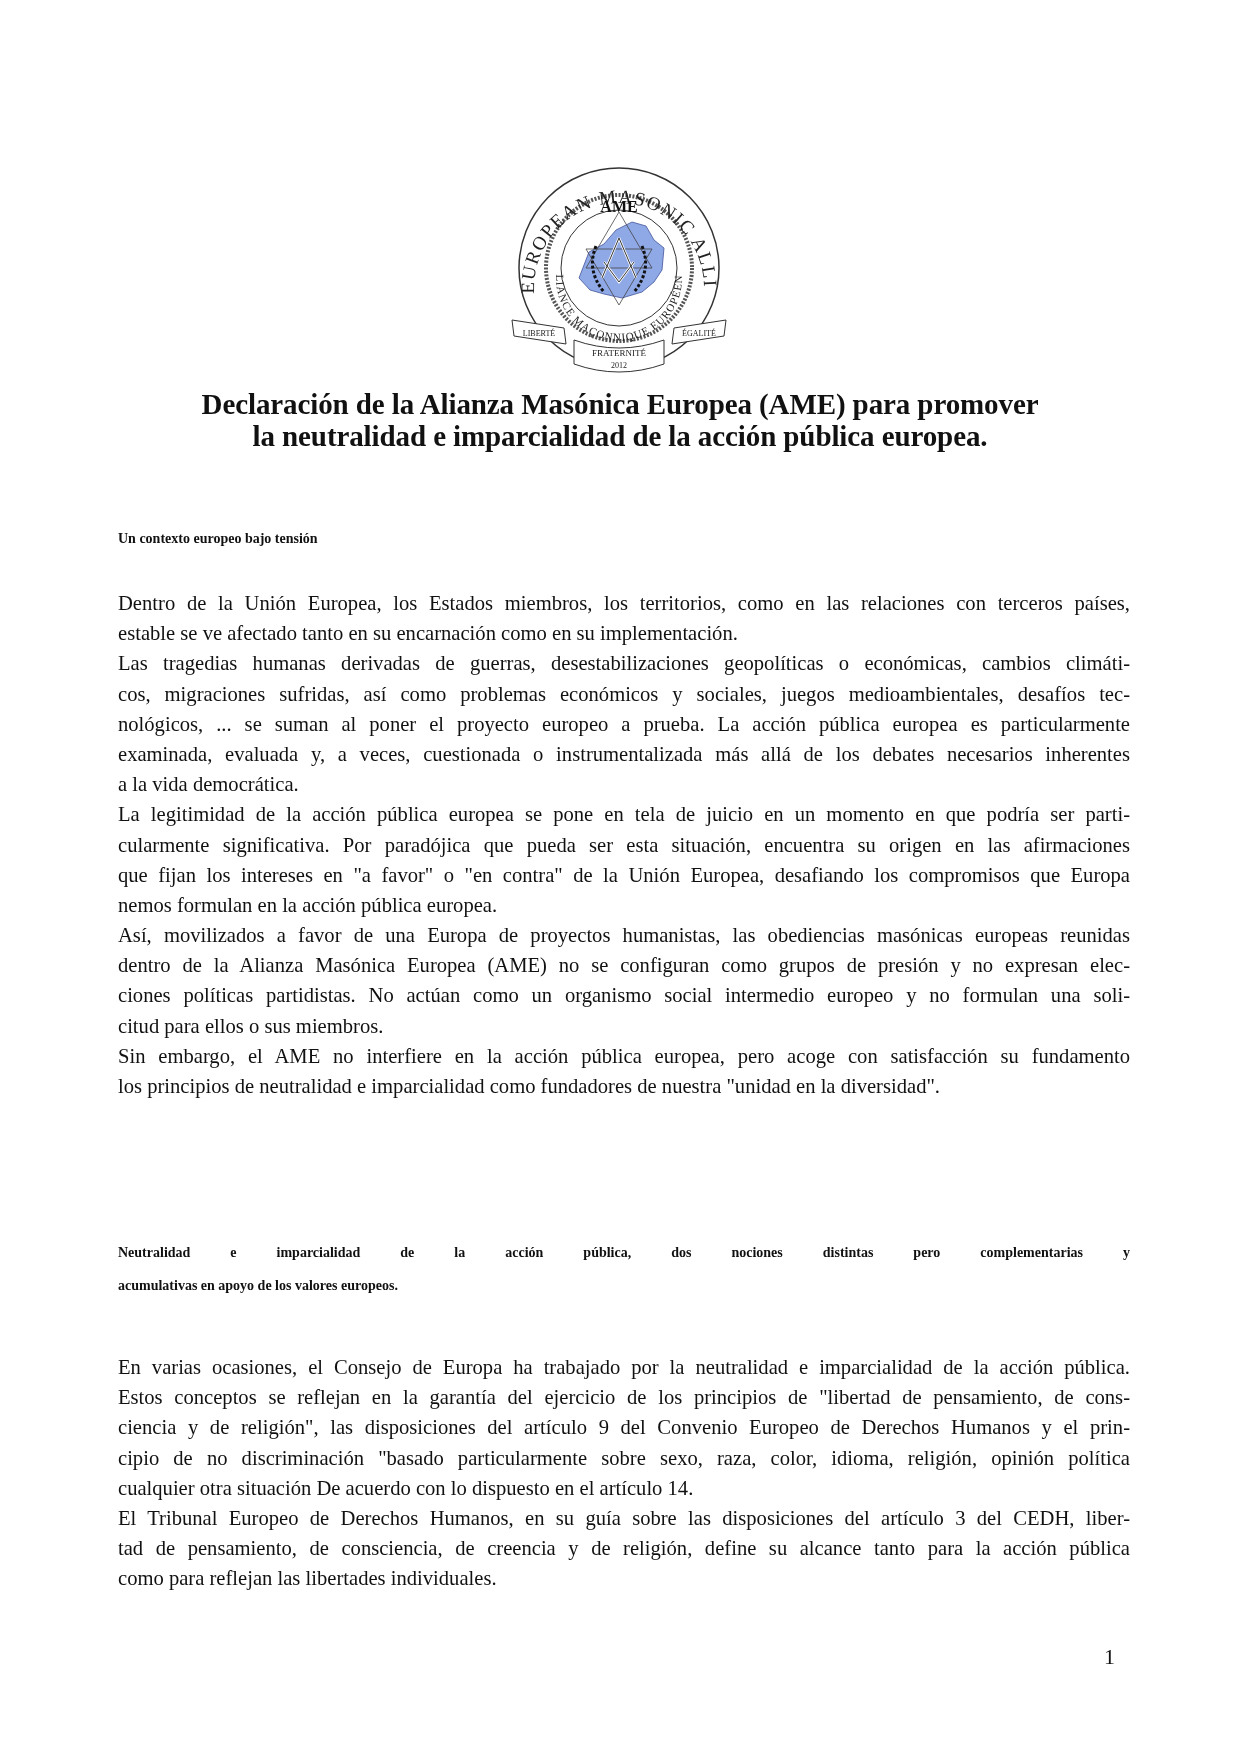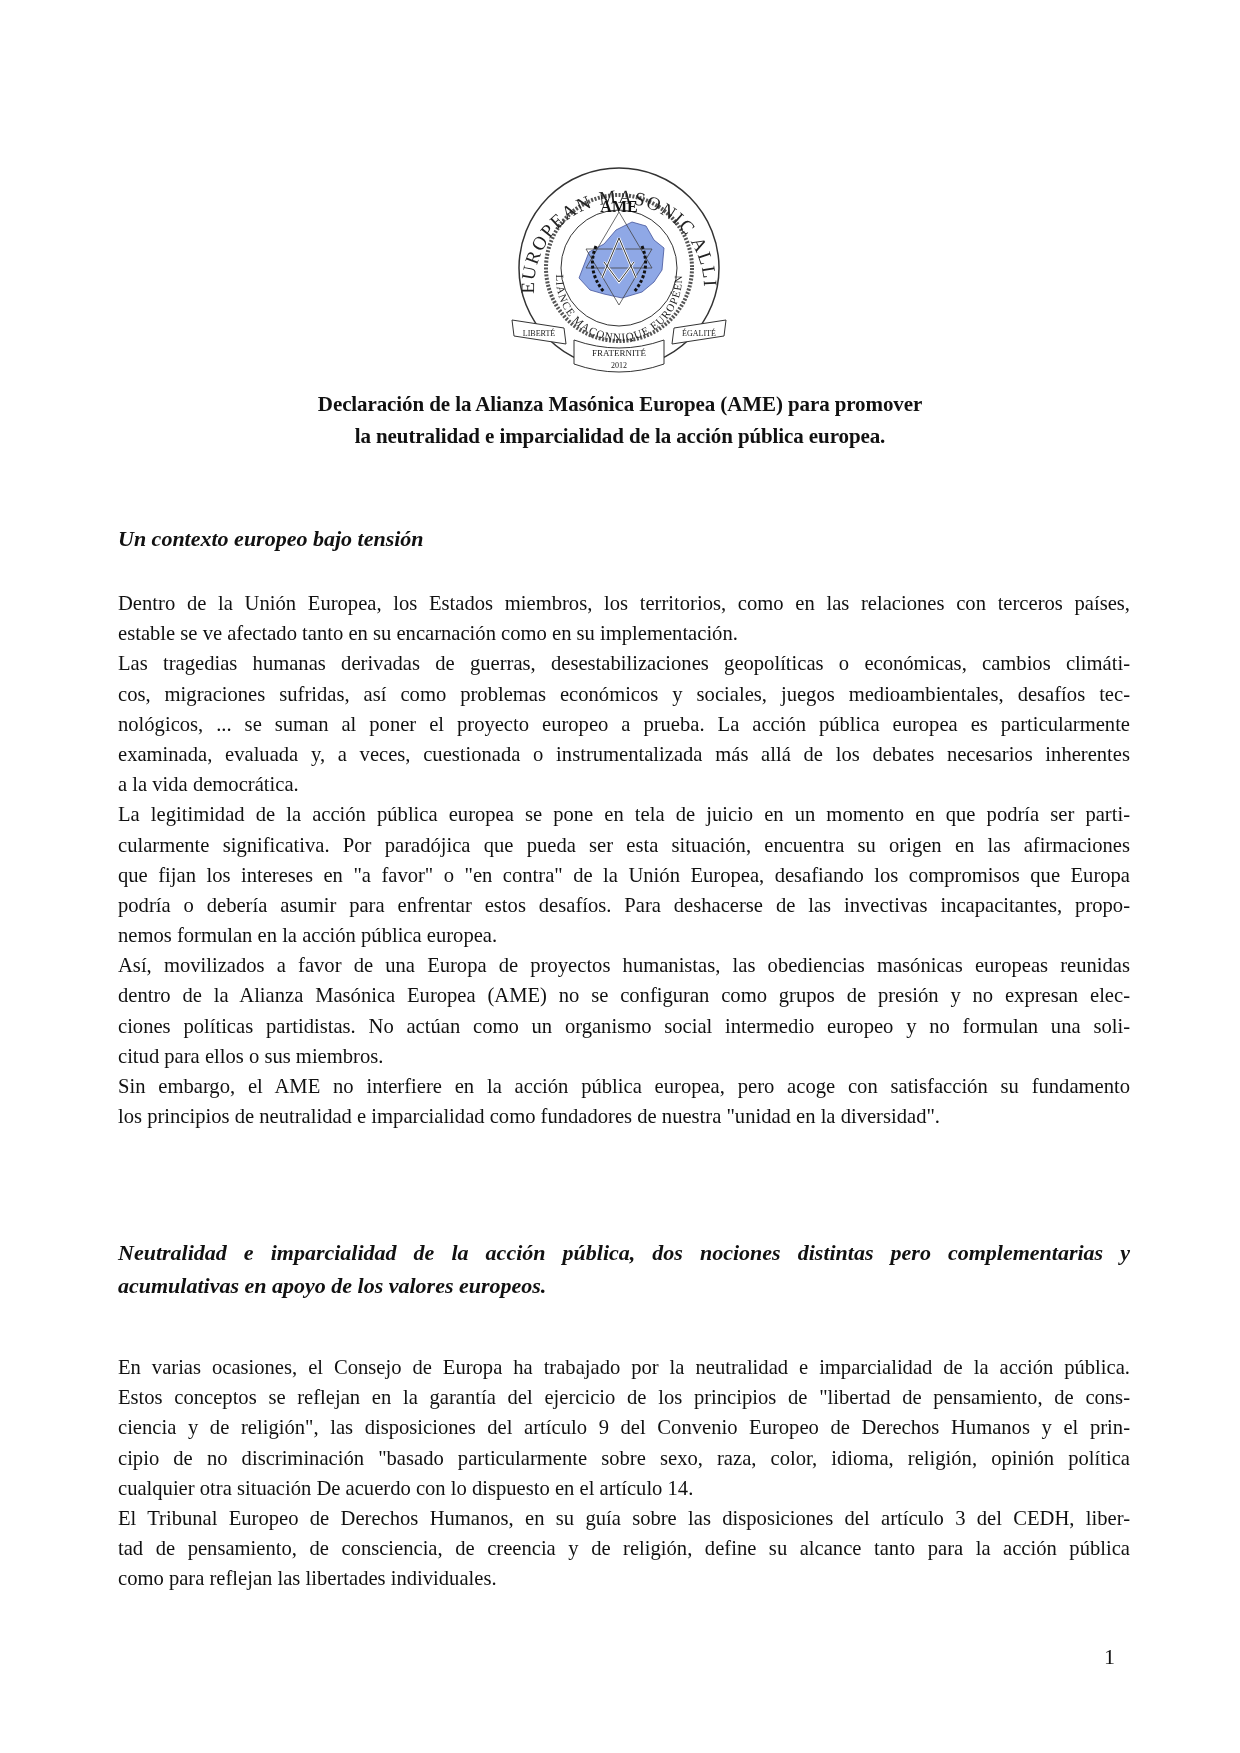--- a/index.html
+++ b/index.html
@@ -1,25 +1,25 @@
 <!DOCTYPE html>
 <html><head>
 <meta charset="utf-8">
 <style>
   html, body { margin: 0; padding: 0; background: #ffffff; }
   body { width: 1240px; height: 1753px; position: relative; overflow: hidden;
          font-family: "Liberation Serif", "DejaVu Serif", serif; color: #111; }
   .page { position: absolute; left: 0; top: 0; width: 1240px; height: 1753px; }
   .logo { position: absolute; left: 504px; top: 160px; width: 230px; height: 220px; }
   .title { position: absolute; left: 120px; width: 1000px; text-align: center;
-           font-weight: bold; font-size: 21px; line-height: 32px; top: 388px;
+           font-weight: bold; font-size: 29px; line-height: 32px; top: 388px;
            letter-spacing: -0.1px; }
   .title div { white-space: nowrap; }
-  .h2 { position: absolute; left: 118px; width: 1012px; font-style: italic; font-weight: bold;
-        font-size: 22px; line-height: 33px; }
+  .h2 { position: absolute; left: 118px; width: 1012px; font-weight: bold;
+        font-size: 14px; line-height: 33px; }
   .para { position: absolute; left: 118px; width: 1012px; font-size: 20.6px; line-height: 30.2px; }
   .line { display: block; text-align: justify; text-align-last: justify; white-space: nowrap; height: 30.2px; overflow: visible; }
   .line.last { text-align-last: left; }
   .hline { display: block; white-space: nowrap; }
   .hline.just { text-align: justify; text-align-last: justify; }
   .pagenum { position: absolute; left: 1104px; top: 1644px; font-size: 22px; }
 </style>
 </head>
 <body>
 
@@ -78,21 +78,20 @@
         <span class="line">Las tragedias humanas derivadas de guerras, desestabilizaciones geopolíticas o económicas, cambios climáti-</span>
         <span class="line">cos, migraciones sufridas, así como problemas económicos y sociales, juegos medioambientales, desafíos tec-</span>
         <span class="line">nológicos, ... se suman al poner el proyecto europeo a prueba. La acción pública europea es particularmente</span>
         <span class="line">examinada, evaluada y, a veces, cuestionada o instrumentalizada más allá de los debates necesarios inherentes</span>
         <span class="line last">a la vida democrática.</span>
       </div>
       <div>
         <span class="line">La legitimidad de la acción pública europea se pone en tela de juicio en un momento en que podría ser parti-</span>
         <span class="line">cularmente significativa. Por paradójica que pueda ser esta situación, encuentra su origen en las afirmaciones</span>
         <span class="line">que fijan los intereses en "a favor" o "en contra" de la Unión Europea, desafiando los compromisos que Europa</span>
-        <span class="line">podría o debería asumir para enfrentar estos desafíos. Para deshacerse de las invectivas incapacitantes, propo-</span>
         <span class="line last">nemos formulan en la acción pública europea.</span>
       </div>
       <div>
         <span class="line">Así, movilizados a favor de una Europa de proyectos humanistas, las obediencias masónicas europeas reunidas</span>
         <span class="line">dentro de la Alianza Masónica Europea (AME) no se configuran como grupos de presión y no expresan elec-</span>
         <span class="line">ciones políticas partidistas. No actúan como un organismo social intermedio europeo y no formulan una soli-</span>
         <span class="line last">citud para ellos o sus miembros.</span>
       </div>
       <div>
         <span class="line">Sin embargo, el AME no interfiere en la acción pública europea, pero acoge con satisfacción su fundamento</span>

